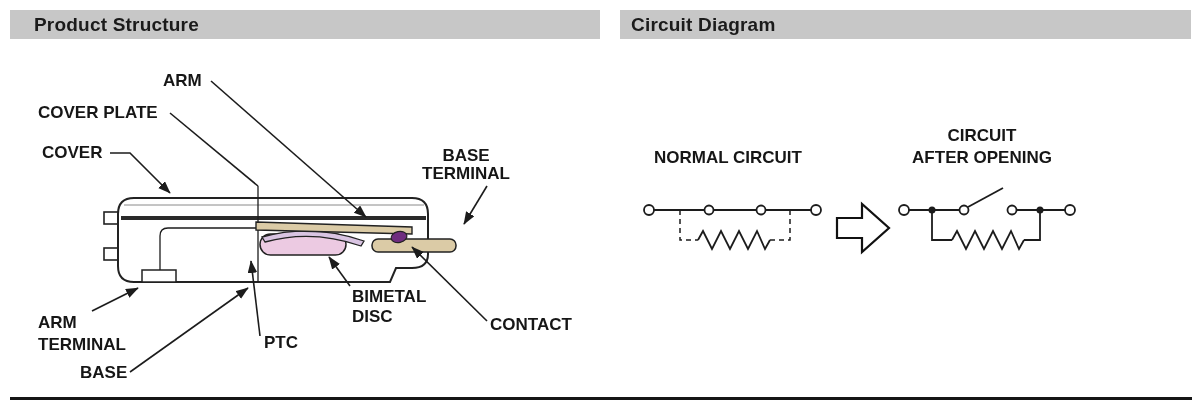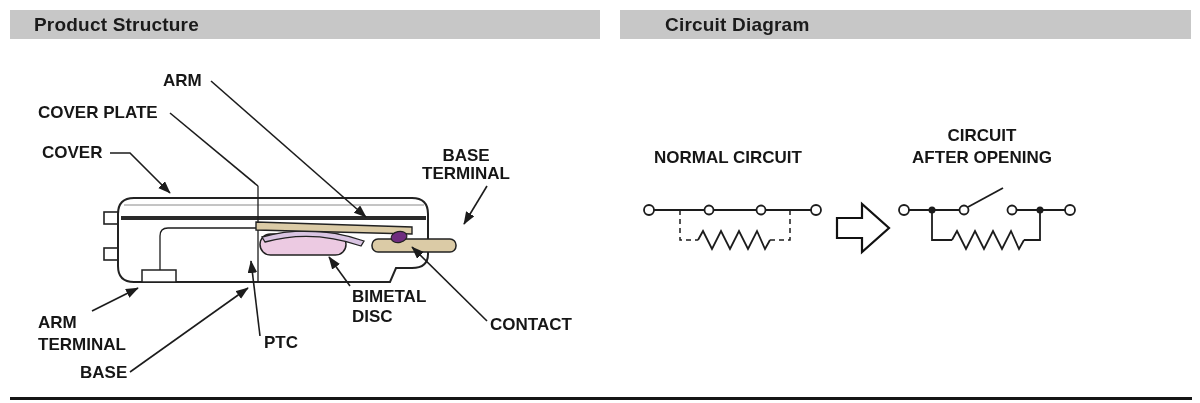--- a/index.html
+++ b/index.html
@@ -3,21 +3,21 @@
 <meta charset="utf-8">
 <style>
   html,body{margin:0;padding:0;background:#ffffff;}
   #page{position:relative;width:1200px;height:403px;background:#ffffff;overflow:hidden;
         font-family:"Liberation Sans",sans-serif;}
   .header-bar{position:absolute;top:10px;height:29px;background:#c7c7c7;display:flex;align-items:center;}
   .header-bar.left{left:10px;width:590px;}
   .header-bar.right{left:620px;width:571px;}
   .header-title{font-size:19px;font-weight:bold;color:#1b1b1b;letter-spacing:0.2px;}
   .header-bar.left .header-title{padding-left:24px;}
-  .header-bar.right .header-title{padding-left:0;margin-left:45px;}
+  .header-bar.right .header-title{padding-left:11px;}
   .diagram-svg{position:absolute;top:40px;width:600px;height:363px;}
   #product-svg{left:0;}
   #circuit-svg{left:600px;}
   svg text{font-family:"Liberation Sans",sans-serif;font-weight:700;font-size:17px;fill:#161616;}
   .leader{stroke:#1c1c1c;stroke-width:1.6;fill:none;}
   .outline{stroke:#222222;fill:#ffffff;}
   .wire{stroke:#1c1c1c;stroke-width:1.8;fill:none;}
   .wire-dashed{stroke:#1c1c1c;stroke-width:1.5;fill:none;stroke-dasharray:5 4;}
   .node{stroke:#1c1c1c;stroke-width:1.8;fill:#ffffff;}
   .dot{fill:#1c1c1c;stroke:none;}

